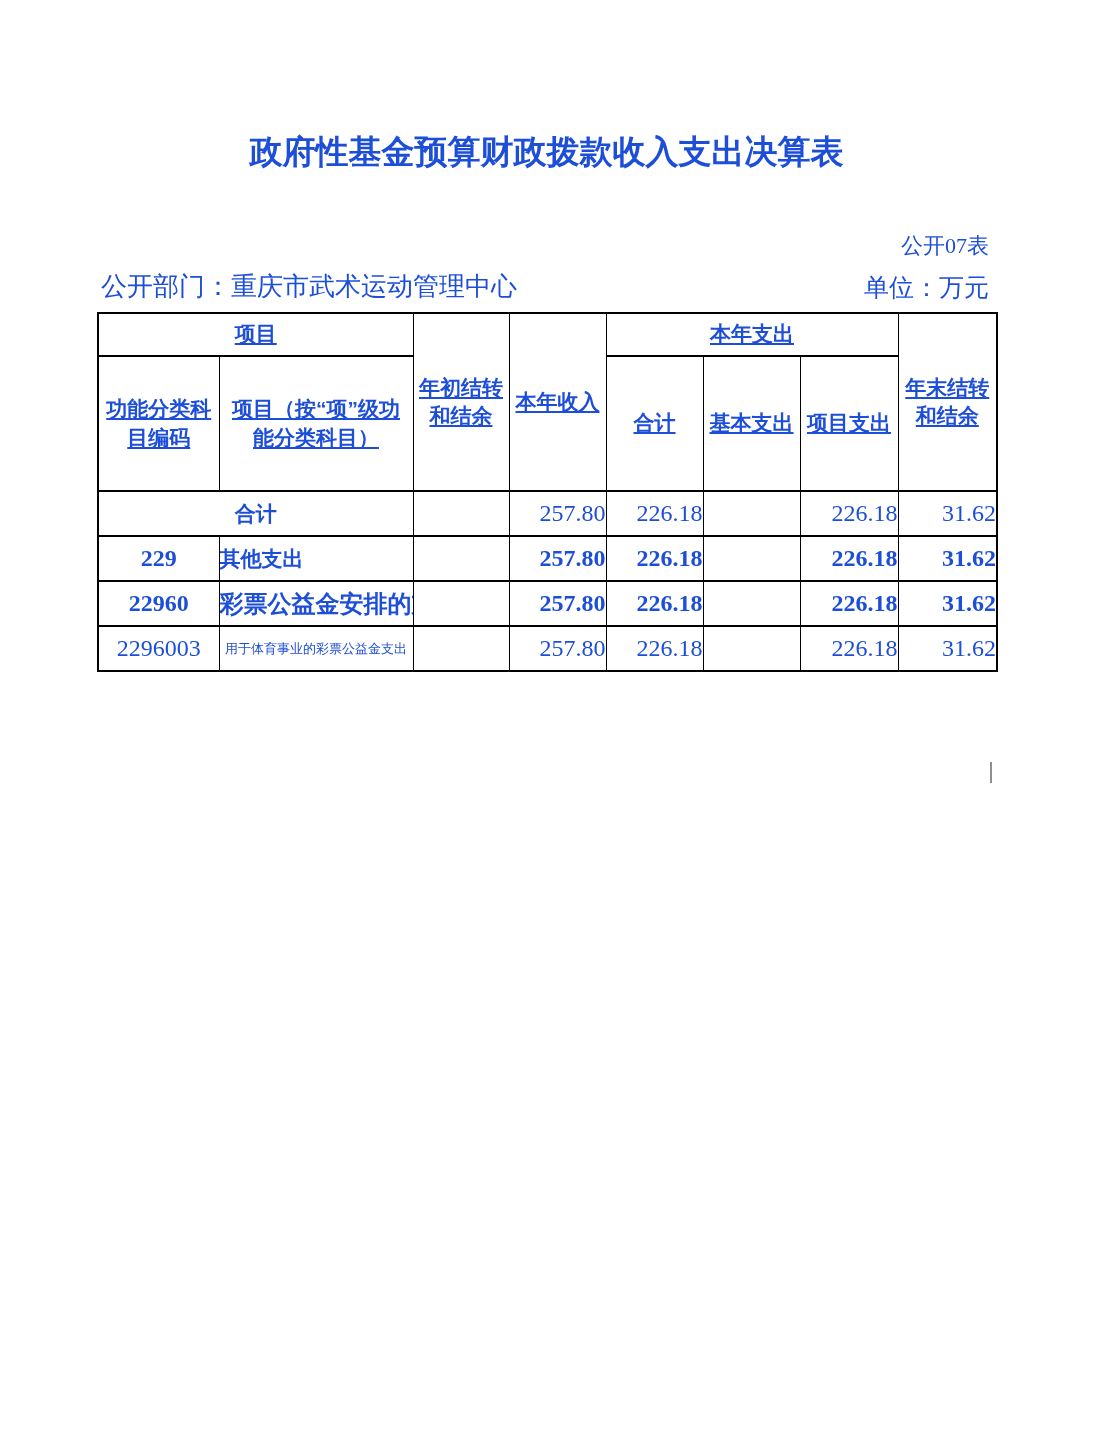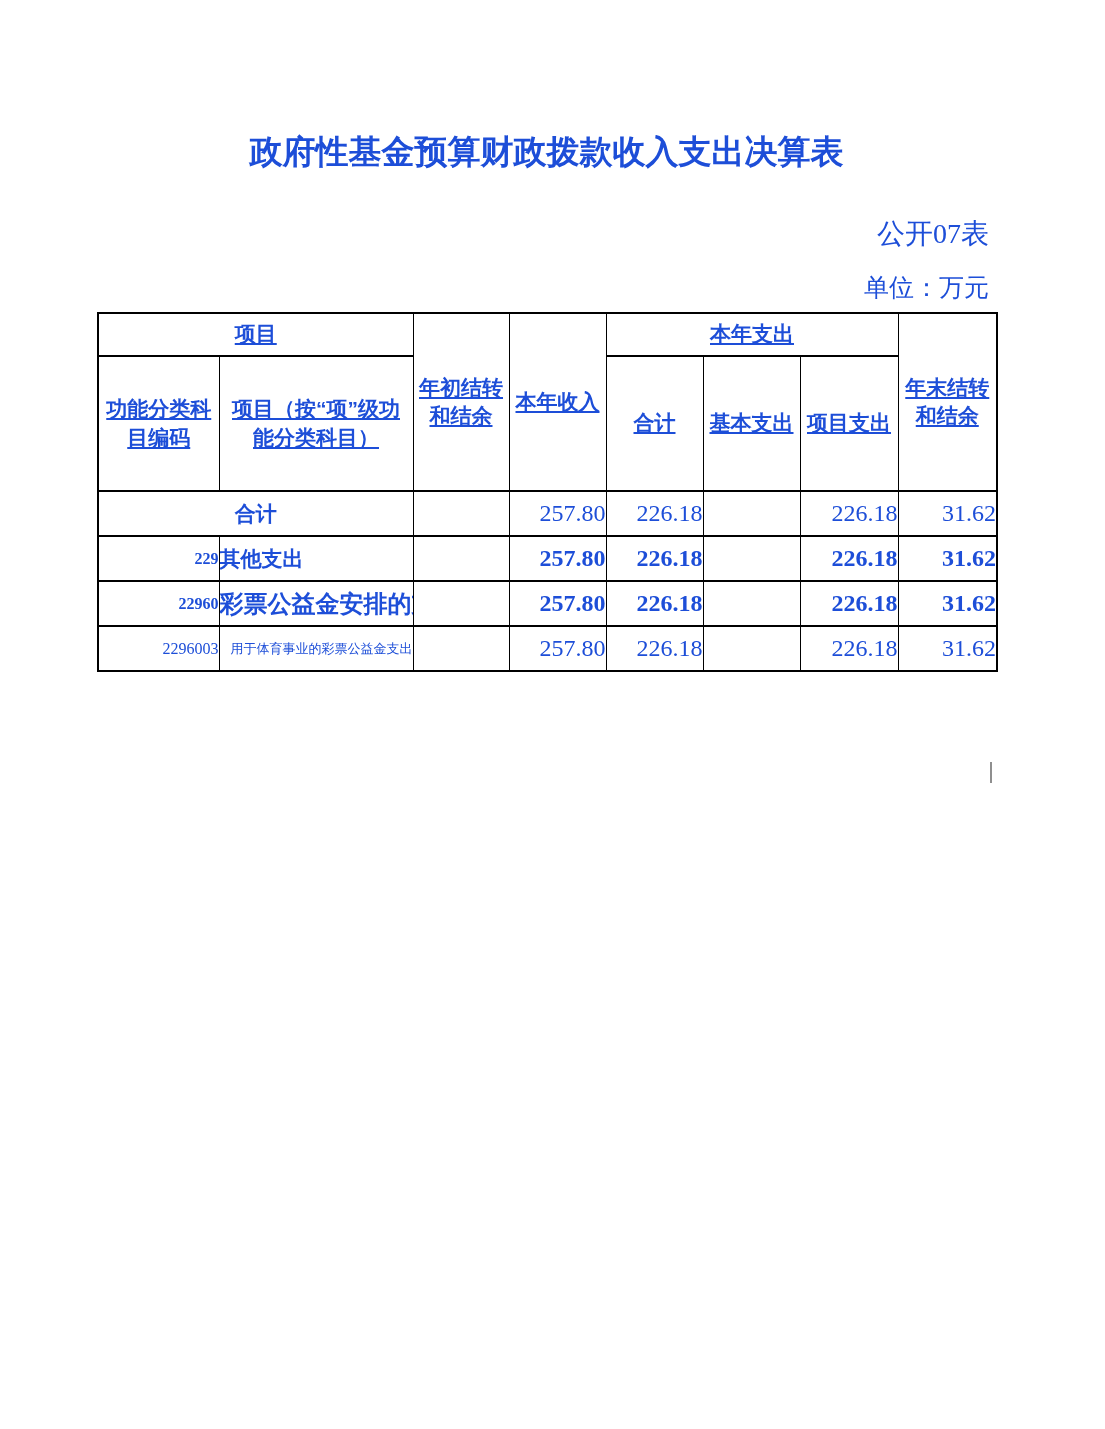--- a/index.html
+++ b/index.html
@@ -19,23 +19,23 @@
     width: 899px;
     text-align: center;
     font-family: "Liberation Sans", "DejaVu Sans", sans-serif;
     font-weight: bold;
     font-size: 33px;
     line-height: 40px;
     white-space: nowrap;
   }
   .form-code {
     position: absolute;
-    top: 220px;
+    top: 232px;
     right: 116px;
-    font-size: 28px;
+    font-size: 22px;
     line-height: 28px;
   }
   .dept-line {
     position: absolute;
     top: 271px;
     left: 101px;
     font-size: 26px;
     line-height: 32px;
   }
   .unit-line {
@@ -68,22 +68,22 @@
     font-size: 21px;
     line-height: 1.35;
     text-align: center;
     white-space: pre-line;
     text-decoration: underline;
   }
   tr.hrow1 { height: 43px; }
   tr.hrow2 { height: 135px; }
   tbody tr { height: 45px; }
   td.code {
-    font-size: 16px;
-    text-align: right;
+    font-size: 24px;
+    text-align: center;
     padding-left: 3px;
     padding-right: 2px;
     white-space: nowrap;
   }
   td.name {
     font-family: "Liberation Sans", "DejaVu Sans", sans-serif;
     font-weight: bold;
     font-size: 21px;
     text-align: left;
     padding-left: 3px;
@@ -96,21 +96,21 @@
     padding-right: 6px;
     padding-left: 2px;
     white-space: nowrap;
   }
   tr.row-total td.name { text-align: center; }
   tr.row-emph td.num, tr.row-emph td.code { font-weight: bold; }
   tr.row-mid td.name { font-size: 24px; }
   tr.row-detail td.name {
     font-weight: normal;
     font-size: 13px;
-    text-align: right;
+    text-align: center;
   }
   .note {
     position: absolute;
     left: 96px;
     top: 687px;
     font-size: 20px;
     line-height: 26px;
   }
   .stray-mark {
     position: absolute;
@@ -123,20 +123,21 @@
 </style>
 </head>
 <body>
 
 <div class="page">
 
   <div class="title">政府性基金预算财政拨款收入支出决算表</div>
 
   <div class="form-code">公开07表</div>
 
+  <div class="dept-line">公开部门：重庆市武术运动管理中心</div>
 
   <div class="unit-line">单位：万元</div>
 
   <table class="fund">
     <colgroup>
       <col style="width:121px">
       <col style="width:194px">
       <col style="width:96px">
       <col style="width:97px">
       <col style="width:97px">

